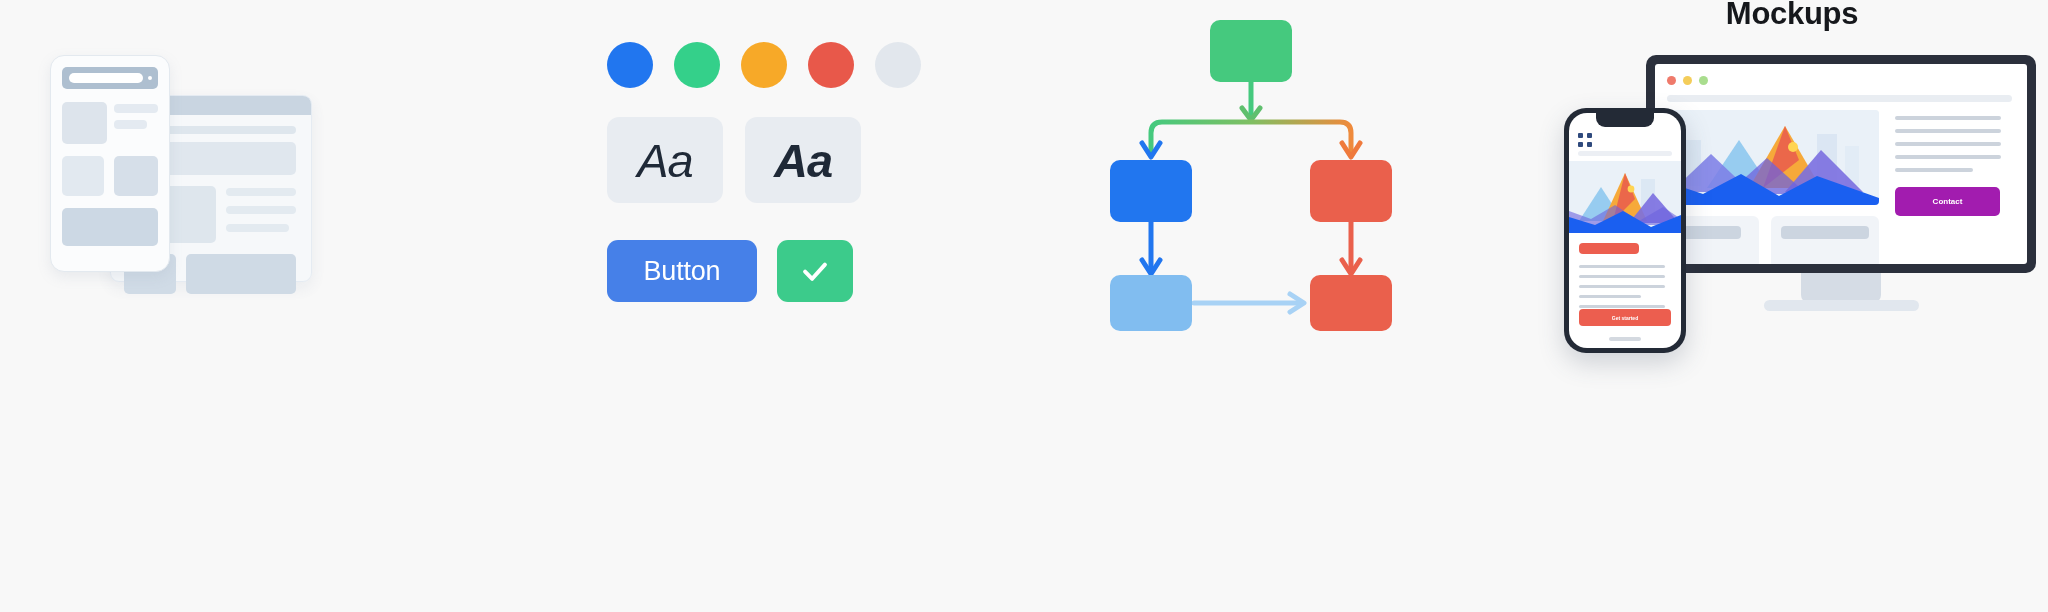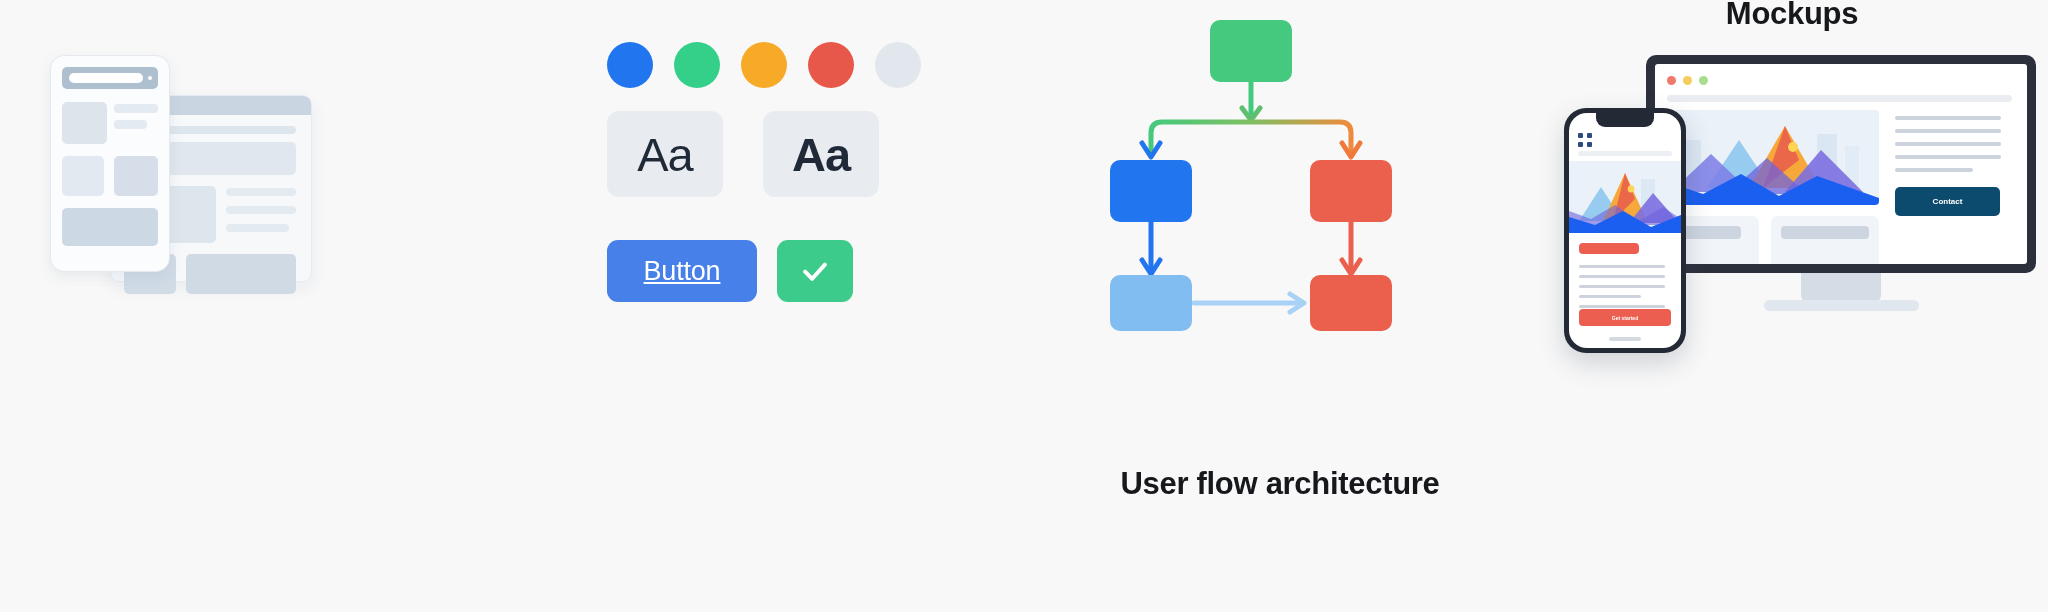--- a/index.html
+++ b/index.html
@@ -61,32 +61,32 @@
   .wf-desk .img{position:absolute;left:13px;top:90px;width:92px;height:57px;background:#dde5ed;border-radius:5px;}
   .wf-desk .t1{position:absolute;left:115px;top:92px;width:70px;height:8px;background:#e2e9f0;border-radius:4px;}
   .wf-desk .t2{position:absolute;left:115px;top:110px;width:70px;height:8px;background:#e2e9f0;border-radius:4px;}
   .wf-desk .t3{position:absolute;left:115px;top:128px;width:63px;height:8px;background:#e2e9f0;border-radius:4px;}
   .wf-desk .b1{position:absolute;left:13px;top:158px;width:52px;height:40px;background:#cdd9e5;border-radius:5px;}
   .wf-desk .b2{position:absolute;left:75px;top:158px;width:110px;height:40px;background:#ccd8e4;border-radius:5px;}
 
   
   .swatches{position:absolute;left:95px;top:42px;display:flex;gap:21px;}
   .sw{width:46px;height:46px;border-radius:50%;}
-  .type-row{position:absolute;left:95px;top:111px;display:flex;gap:40px;}
+  .type-row{position:absolute;left:95px;top:117px;display:flex;gap:22px;font-style:italic;}
   .type-card{
     width:116px;height:86px;background:#e8ecf1;border-radius:12px;
     display:flex;align-items:center;justify-content:center;
     color:#1f2937;font-size:47px;line-height:1;letter-spacing:-1px;
   }
   .type-card.bold{font-weight:700;}
   .btn-row{position:absolute;left:95px;top:240px;display:flex;gap:20px;align-items:center;}
   .btn-primary{
     width:150px;height:62px;background:#4680e8;border-radius:11px;
     display:flex;align-items:center;justify-content:center;
-    color:#ffffff;font-size:27px;letter-spacing:-.2px;text-decoration:underline;
+    color:#ffffff;font-size:27px;letter-spacing:-.2px;
   }
   .btn-check{
     width:76px;height:62px;background:#3ccb8b;border-radius:11px;
     display:flex;align-items:center;justify-content:center;
   }
 
   
   .flow{position:absolute;left:0;top:0;width:512px;height:470px;}
 
   
@@ -95,21 +95,21 @@
     position:absolute;left:110px;top:55px;width:390px;height:218px;
     background:#2b303c;border-radius:10px;padding:9px;box-sizing:border-box;
   }
   .screen{width:100%;height:100%;background:#ffffff;border-radius:3px;position:relative;overflow:hidden;}
   .tl{position:absolute;left:12px;top:12px;display:flex;gap:7px;}
   .tl i{width:9px;height:9px;border-radius:50%;display:block;}
   .urlbar{position:absolute;left:12px;top:31px;width:345px;height:7px;background:#e9edf2;border-radius:4px;}
   .hero-img{position:absolute;left:12px;top:46px;width:212px;height:95px;border-radius:4px;overflow:hidden;background:#eaf1f8;}
   .side-lines{position:absolute;left:240px;top:52px;display:flex;flex-direction:column;gap:9px;}
   .side-lines span{display:block;height:4px;background:#ccd3dc;border-radius:2px;}
-  .cta{position:absolute;left:240px;top:123px;width:105px;height:29px;background:#0c4a6e;border-radius:5px;
+  .cta{position:absolute;left:240px;top:123px;width:105px;height:29px;background:#a21caf;border-radius:5px;
        display:flex;align-items:center;justify-content:center;color:#fff;font-size:8px;font-weight:700;}
   .cards{position:absolute;left:12px;top:152px;display:flex;gap:12px;}
   .card{background:#f1f4f8;border-radius:6px;padding:10px;box-sizing:border-box;}
   .card i{display:block;background:#ccd5e0;border-radius:4px;}
   .stand-neck{position:absolute;left:265px;top:273px;width:80px;height:30px;background:#d5dce5;border-radius:0 0 8px 8px;}
   .stand-base{position:absolute;left:228px;top:300px;width:155px;height:11px;background:#e1e7ee;border-radius:6px;}
 
   .phone{
     position:absolute;left:28px;top:108px;width:122px;height:245px;
     background:#232a36;border-radius:22px;padding:5px;box-sizing:border-box;z-index:5;
@@ -220,21 +220,20 @@
         <path d="M170 303 L278 303" stroke="#a8d2f5" stroke-width="5" fill="none" stroke-linecap="round"></path>
         <path d="M266 294 L280 303 L266 312" stroke="#a8d2f5" stroke-width="5" fill="none" stroke-linecap="round" stroke-linejoin="round"></path>
 
         <rect x="186" y="20" width="82" height="62" rx="10" fill="#45c97e"></rect>
         <rect x="86" y="160" width="82" height="62" rx="10" fill="#2176ef"></rect>
         <rect x="286" y="160" width="82" height="62" rx="10" fill="#ea604c"></rect>
         <rect x="86" y="275" width="82" height="56" rx="10" fill="#81bdf0"></rect>
         <rect x="286" y="275" width="82" height="56" rx="10" fill="#ea604c"></rect>
       </svg>
     </div>
-    <div class="caption">User flow architecture</div>
   </div>
 
   <div class="col">
     <div class="art mock">
 
       <div class="stand-neck"></div>
       <div class="stand-base"></div>
 
       <div class="monitor">
         <div class="screen">

